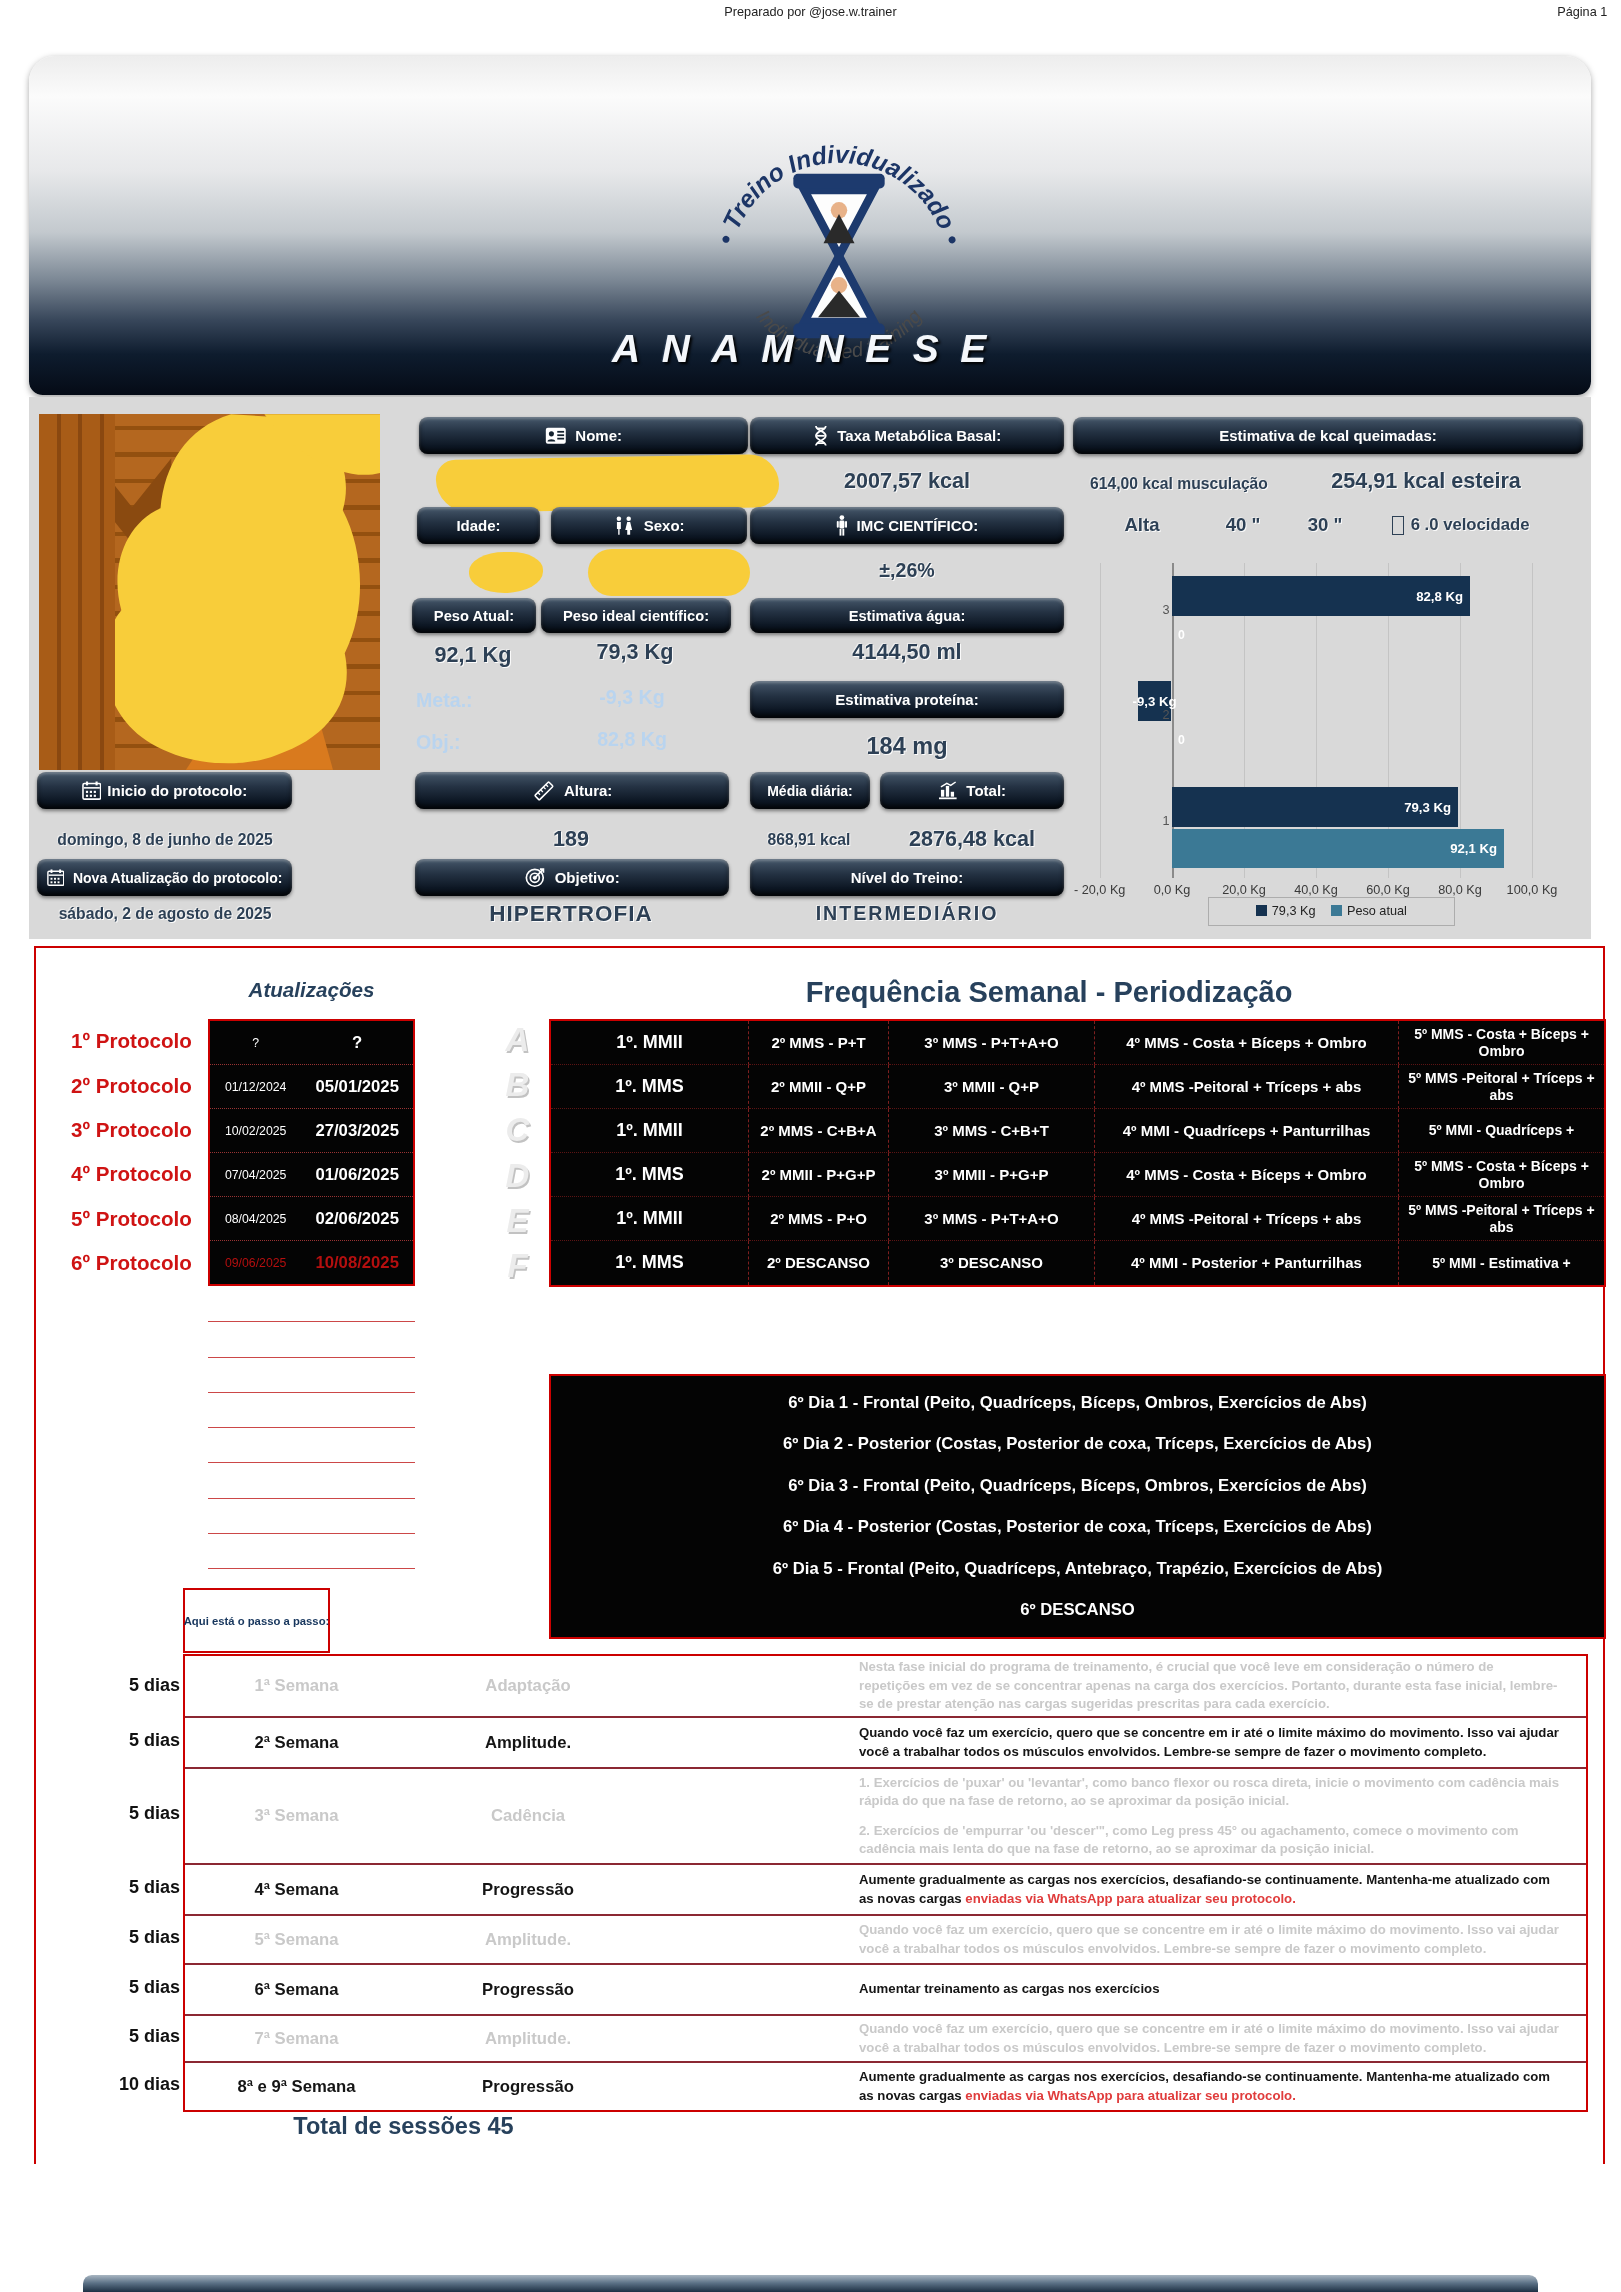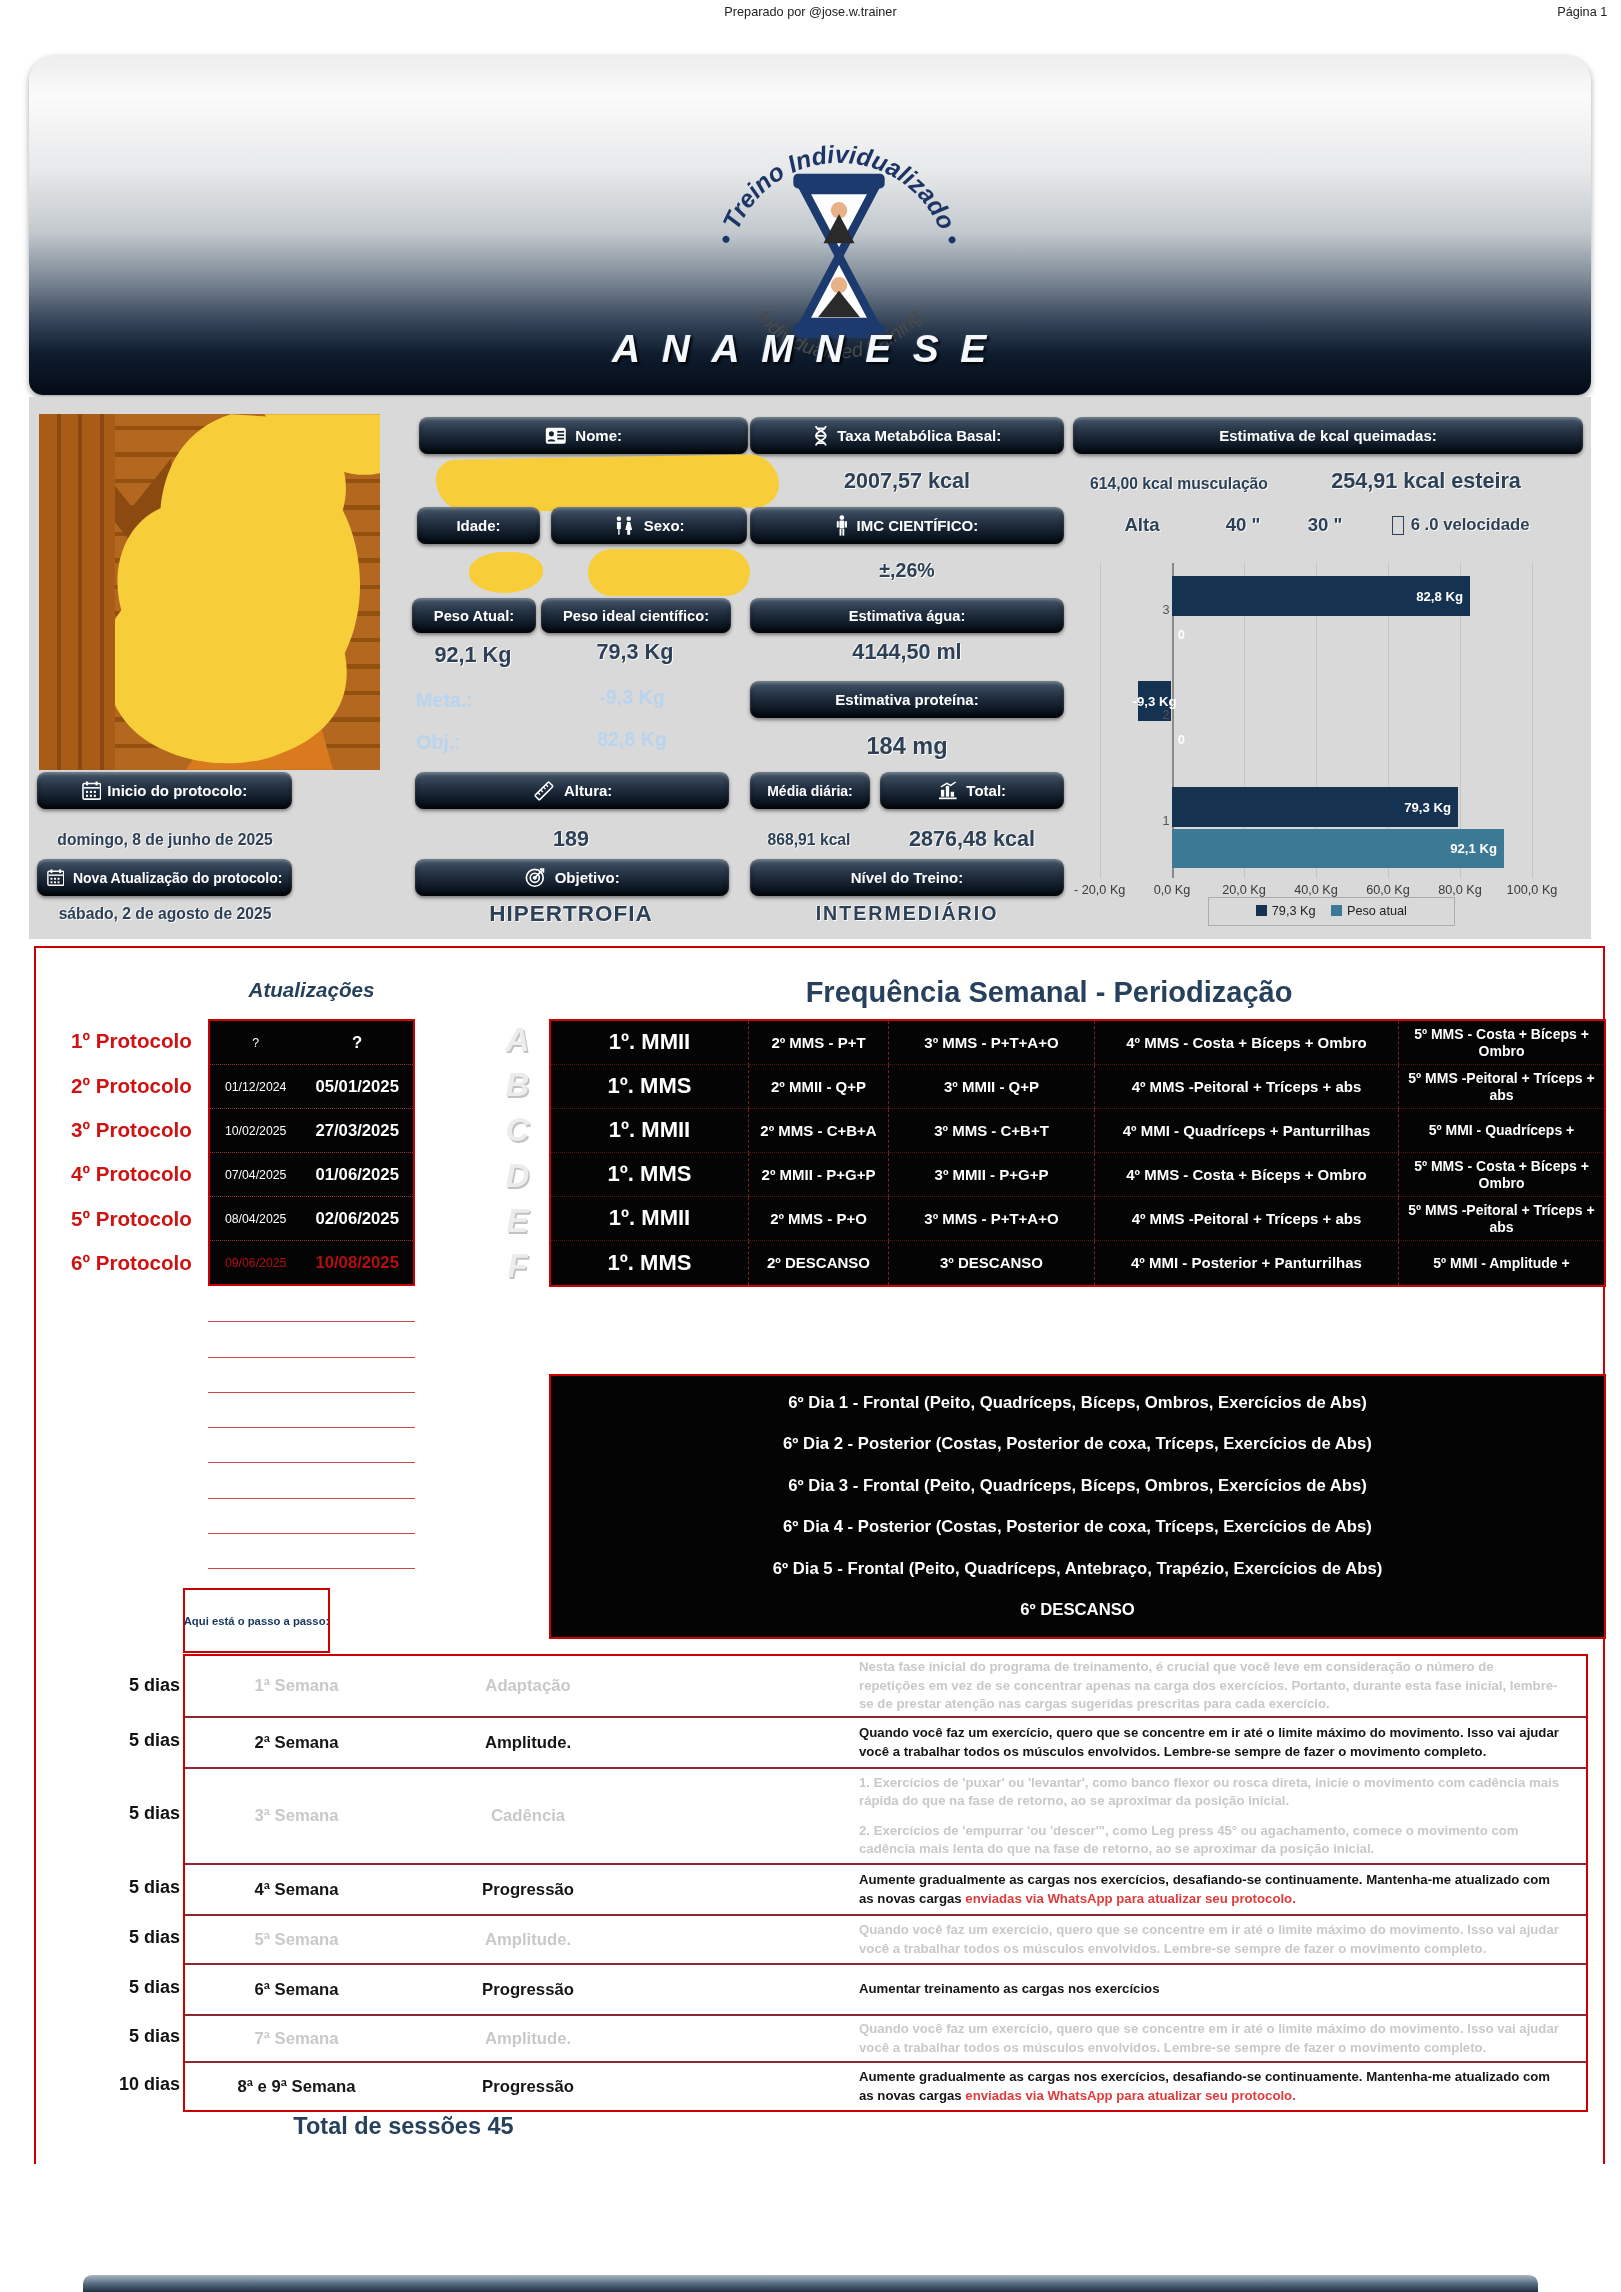--- a/index.html
+++ b/index.html
@@ -64,21 +64,21 @@
   .atz-row.red .atz-start,.atz-row.red .atz-end{color:#b40f0f;}
   .redline{position:absolute;left:208px;width:207px;height:0;border-top:1.6px solid #cc4747;}
   .letter{position:absolute;left:496px;width:43px;text-align:center;font-size:33px;font-weight:bold;
     font-style:italic;color:#ececec;text-shadow:1.5px 1.5px 0 #c2c2c2,-1px -1px 0 #fff;}
   .p-grid{display:grid;grid-template-columns:198px 140px 206px 304px 1fr;grid-auto-rows:44px;}
   .p-cell{display:flex;align-items:center;justify-content:center;text-align:center;color:#fff;
     font-weight:bold;padding:1px 5.9px;box-sizing:border-box;line-height:1.2;
     border-right:1px dashed #7e1f1f;border-bottom:1px dotted #5c1414;}
   .p-cell.lastcol{border-right:none;}
   .p-cell.lastrow{border-bottom:none;}
-  .fz0{font-size:22px;}.fz1{font-size:15px;}.fz4{font-size:14px;}
+  .fz0{font-size:18px;}.fz1{font-size:15px;}.fz4{font-size:14px;}
   .d6-box{display:flex;flex-direction:column;justify-content:space-around;padding:5.9px 0;}
   .d6-line{color:#fff;font-weight:bold;font-size:16.7px;text-align:center;}
   .tab-box{position:absolute;left:183px;top:1588px;width:147px;height:65px;background:#fff;
     border:2px solid #cc0000;box-sizing:border-box;display:flex;align-items:center;justify-content:center;
     font-size:11.3px;font-weight:bold;color:#17365d;white-space:nowrap;}
   .wk-table{position:absolute;left:183px;top:1654px;width:1405px;border:2px solid #cc0000;box-sizing:border-box;}
   .wk-row{display:grid;grid-template-columns:223px 240px 211px 1fr;align-items:center;
     border-top:2px solid #8b2833;box-sizing:border-box;}
   .wk-row:first-child{border-top:none;}
   .wk-sem,.wk-fase{text-align:center;font-size:16.7px;}
@@ -409,21 +409,21 @@
       <div class="p-cell fz4 lastcol">5º MMS - Costa + Bíceps + Ombro</div>
       <div class="p-cell fz0">1º. MMII</div>
       <div class="p-cell fz1">2º MMS - P+O</div>
       <div class="p-cell fz1">3º MMS - P+T+A+O</div>
       <div class="p-cell fz1">4º MMS -Peitoral + Tríceps + abs</div>
       <div class="p-cell fz4 lastcol">5º MMS -Peitoral + Tríceps + abs</div>
       <div class="p-cell fz0 lastrow">1º. MMS</div>
       <div class="p-cell fz1 lastrow">2º DESCANSO</div>
       <div class="p-cell fz1 lastrow">3º DESCANSO</div>
       <div class="p-cell fz1 lastrow">4º MMI - Posterior + Panturrilhas</div>
-      <div class="p-cell fz4 lastcol lastrow">5º MMI - Amplitude +</div>
+      <div class="p-cell fz4 lastcol lastrow">5º MMI - Estimativa +</div>
     </div>
 
   <div class="blackbox d6-box" style="left:549px;top:1374px;width:1057px;height:265px;">
       <div class="d6-line">6º Dia 1 - Frontal (Peito, Quadríceps, Bíceps, Ombros, Exercícios de Abs)</div>
       <div class="d6-line">6º Dia 2 - Posterior (Costas, Posterior de coxa, Tríceps, Exercícios de Abs)</div>
       <div class="d6-line">6º Dia 3 - Frontal (Peito, Quadríceps, Bíceps, Ombros, Exercícios de Abs)</div>
       <div class="d6-line">6º Dia 4 - Posterior (Costas, Posterior de coxa, Tríceps, Exercícios de Abs)</div>
       <div class="d6-line">6º Dia 5 - Frontal (Peito, Quadríceps, Antebraço, Trapézio, Exercícios de Abs)</div>
       <div class="d6-line">6º DESCANSO</div>
     </div>

